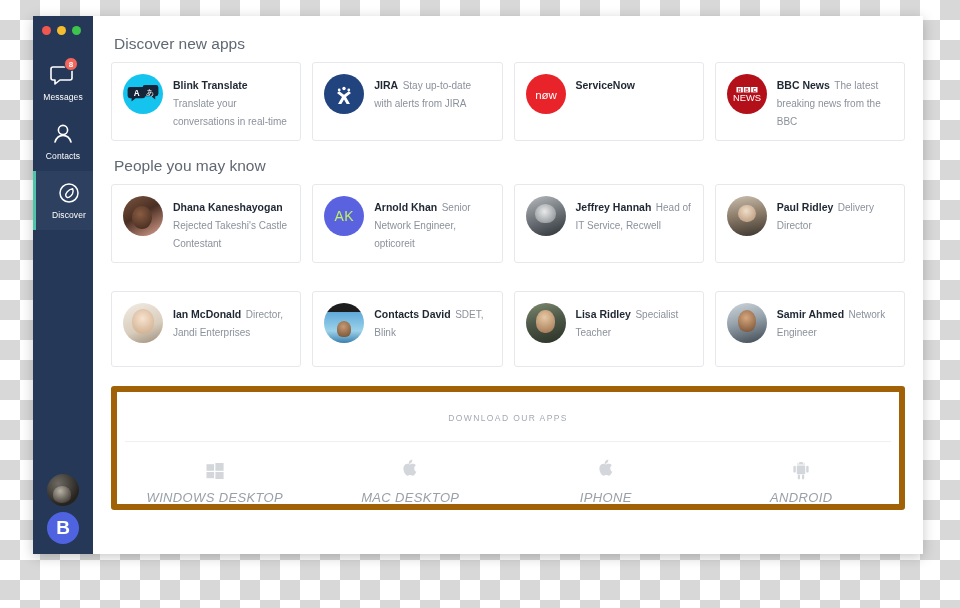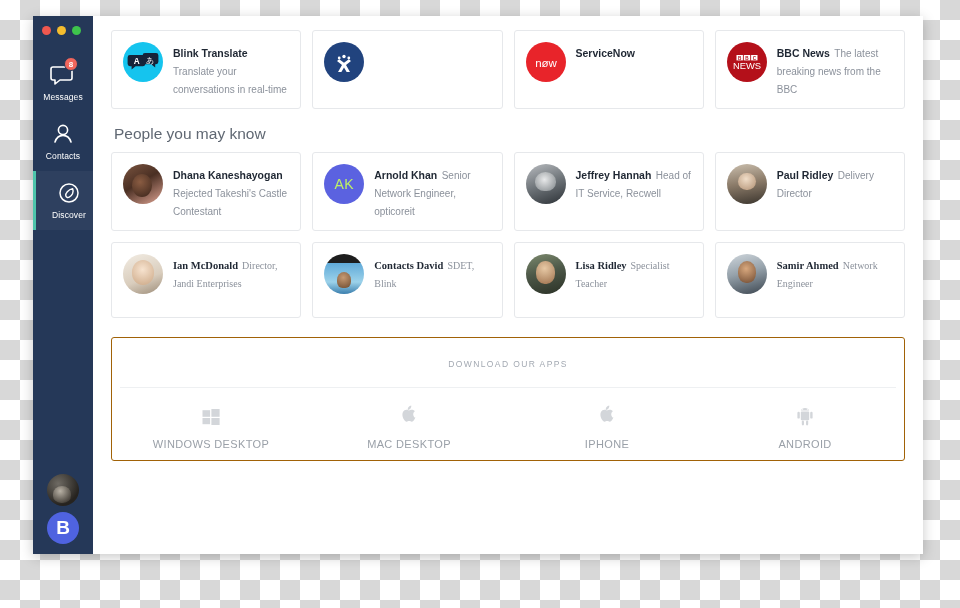--- a/index.html
+++ b/index.html
@@ -169,37 +169,37 @@
   .pa-lisa { background: linear-gradient(165deg,#7d8a6e 0%,#4d5848 45%,#2b3126 100%); }
   .pa-lisa::after { content:""; position:absolute; left:26%; top:18%; width:48%; height:56%;
         border-radius:50% 50% 45% 45%; background: radial-gradient(circle at 45% 32%, #e7c9a5, #9c6f4b); }
   .pa-samir { background: linear-gradient(165deg,#cfd6dc 0%,#96a2ab 45%,#3c4650 100%); }
   .pa-samir::after { content:""; position:absolute; left:27%; top:17%; width:46%; height:55%;
         border-radius:50% 50% 45% 45%; background: radial-gradient(circle at 45% 35%, #d8a87e, #6f4a31); }
 
   
   #download-panel {
     margin-top: 19px;
-    border: 1px solid #a16207; border-radius: 3px;
+    border: 6px solid #a16207; border-radius: 3px;
     background: #fff;
     height: 124px;
   }
   .dl-title {
     text-align: center; font-size: 8.5px; letter-spacing: 1.4px;
     color: #a3a9b2; padding: 21px 0 18px 0;
     border-bottom: 1px solid #eef0f2;
     margin: 0 8px;
   }
   .dl-row { display: flex; }
   .dl-item {
     flex: 1; text-align: center; padding-top: 17px; cursor: pointer;
   }
   .dl-icon { height: 22px; margin-bottom: 7px; display: flex;
              align-items: flex-end; justify-content: center; }
-  .dl-label { font-size: 11px; letter-spacing: .35px; color: #9aa0a8; }
+  .dl-label { font-size: 13px; letter-spacing: .35px; color: #9aa0a8; font-style: italic; }
 </style>
 </head>
 <body>
 
 <div id="app-window">
 
   <div id="sidebar">
 
     <div class="traffic-lights">
       <span class="tl red"></span>
@@ -242,20 +242,21 @@
     </div>
 
     <div class="sidebar-bottom">
       <div class="user-avatar"></div>
       <div class="team-logo">B</div>
     </div>
   </div>
 
   <div id="content">
 
+    <h2 class="section-title">Discover new apps</h2>
 
     <div class="grid">
 
       <div class="card app-card">
         <span class="logo logo-blink">
           <svg width="40" height="40" viewBox="0 0 40 40">
             <path d="M7 13 h13 a2.4 2.4 0 0 1 2.4 2.4 v6.4 a2.4 2.4 0 0 1 -2.4 2.4 h-7.4 l-4 3.2 v-3.2 h-1.6 a2.4 2.4 0 0 1 -2.4 -2.4 v-6.4 a2.4 2.4 0 0 1 2.4 -2.4 z" fill="#16243a"></path>
             <text x="13.6" y="22.4" font-size="8.2" fill="#ffffff" text-anchor="middle" font-family="Liberation Sans, sans-serif" font-weight="bold">A</text>
             <path d="M33 11 h-11 a2.4 2.4 0 0 0 -2.4 2.4 v6.4 a2.4 2.4 0 0 0 2.4 2.4 h6.2 l4 3.2 v-3.2 h0.8 a2.4 2.4 0 0 0 2.4 -2.4 v-6.4 a2.4 2.4 0 0 0 -2.4 -2.4 z" fill="#16243a"></path>
             <text x="27" y="20.6" font-size="8" fill="#ffffff" text-anchor="middle" font-family="DejaVu Sans, sans-serif">あ</text>
@@ -268,20 +269,24 @@
       </div>
 
       <div class="card app-card">
         <span class="logo logo-jira">
           <svg width="40" height="40" viewBox="0 0 40 40">
             <circle cx="20" cy="14.5" r="1.7" fill="#ffffff"></circle>
             <circle cx="15.2" cy="16" r="1.4" fill="#ffffff"></circle>
             <circle cx="24.8" cy="16" r="1.4" fill="#ffffff"></circle>
             <path d="M13 19 l5 4 -4 7 h3.4 l2.6 -4.6 2.6 4.6 h3.4 l-4 -7 5 -4 -2.2 -1.8 -4.8 3.6 -4.8 -3.6 z" fill="#ffffff"></path>
           </svg>
+        </span>
+        <span class="card-text">
+          <span class="card-title">JIRA</span>
+          <span class="card-sub">Stay up-to-date with alerts from JIRA</span>
         </span>
       </div>
 
       <div class="card app-card">
         <span class="logo logo-now">
           <svg width="40" height="40" viewBox="0 0 40 40">
             <text x="20" y="24.5" font-size="11.5" fill="#ffffff" text-anchor="middle" font-family="Liberation Sans, sans-serif">nøw</text>
           </svg>
         </span>
         <span class="card-text">
@@ -336,21 +341,21 @@
       </div>
       <div class="card person-card">
         <span class="pavatar pa-paul"></span>
         <span class="card-text">
           <span class="card-title">Paul Ridley</span>
           <span class="card-sub">Delivery Director</span>
         </span>
       </div>
     </div>
 
-    <div class="grid" style="margin-top:11px;font-family:Liberation Serif, serif;">
+    <div class="grid" style="margin-top:28px;">
       <div class="card person-card">
         <span class="pavatar pa-ian"></span>
         <span class="card-text">
           <span class="card-title">Ian McDonald</span>
           <span class="card-sub">Director, Jandi Enterprises</span>
         </span>
       </div>
       <div class="card person-card">
         <span class="pavatar pa-benjamin"></span>
         <span class="card-text">

